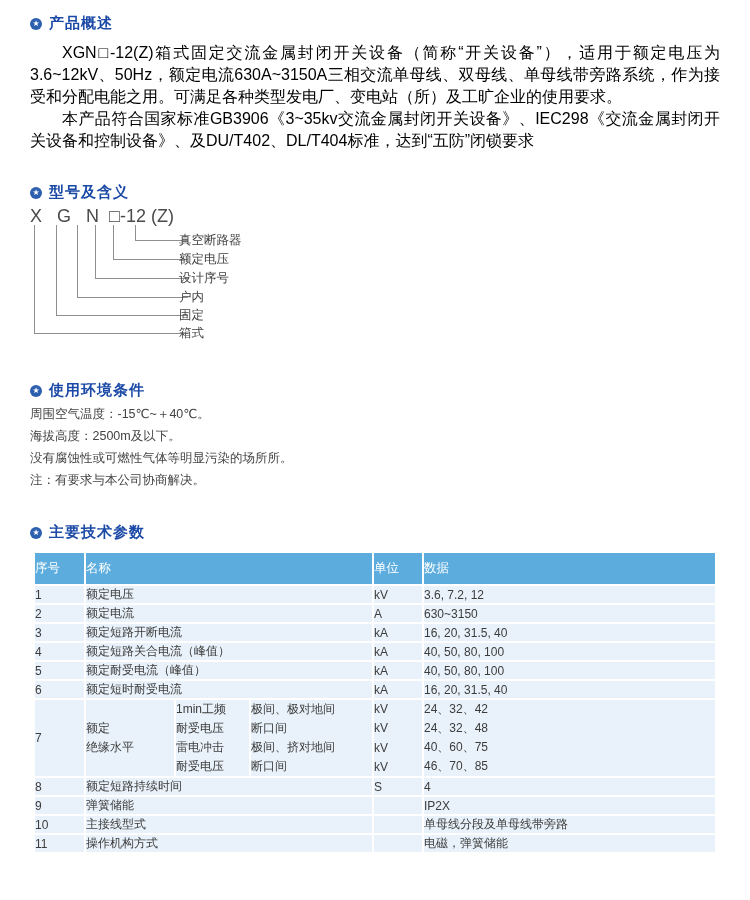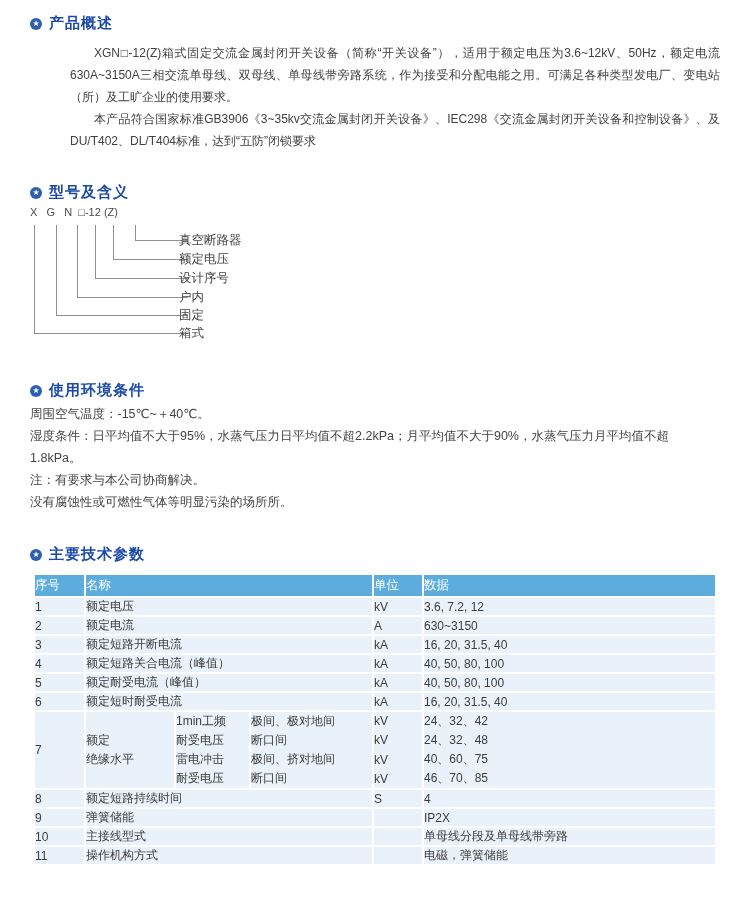--- a/index.html
+++ b/index.html
@@ -22,33 +22,33 @@
     width: 12px; height: 12px; border-radius: 50%;
     background: #2c5fae; color: #fff;
     font-size: 8px; line-height: 12px; text-align: center;
     margin-right: 7px; flex: 0 0 auto; font-weight: normal;
     letter-spacing: 0;
   }
 
   
   .overview-paras { margin-top: 9px; }
   .overview-paras p {
-    font-size: 12px; line-height: 22px; color: #404040;
-    text-indent: 2em; text-align: justify; margin-left: 40px;
+    font-size: 16px; line-height: 22px; color: #000000;
+    text-indent: 2em; text-align: justify;
   }
 
   
   .sec-model { margin-top: 31px; }
   .diagram {
     position: relative; height: 145px; margin-top: 4px;
     font-size: 12.5px; color: #434343;
   }
   .model-code {
     position: absolute; left: 0; top: 0;
-    font-size: 11px; color: #4a4a4a; white-space: pre;
+    font-size: 18px; color: #4a4a4a; white-space: pre;
   }
   .connector {
     position: absolute;
     border-left: 1px solid #8f8f8f;
     border-bottom: 1px solid #8f8f8f;
   }
   .conn-label {
     position: absolute; left: 149px; line-height: 13px;
     white-space: nowrap; color: #434343;
   }
@@ -67,21 +67,21 @@
   }
   table.params th, table.params td {
     height: 19px; padding: 0;
     background: #e9f2fa;
     border-right: 2px solid #fff;
     border-bottom: 2px solid #fff;
     font-weight: normal; text-align: left;
     overflow: hidden; white-space: nowrap;
   }
   table.params th {
-    background: #5cadde; color: #fff; height: 22px; font-size: 12.5px;
+    background: #5cadde; color: #fff; height: 32px; font-size: 12.5px;
   }
   table.params th:last-child, table.params td:last-child { border-right: none; }
   .cell-center { text-align: center; }
   .pad-name { padding-left: 22px; }
   .pad-sub { padding-left: 10px; }
   .pad-cond { padding-left: 7px; }
   .pad-data { padding-left: 27px; }
   tr.r7 td { border-bottom: none; }
   tr.after-r7 td { border-top: 2px solid #fff; }
   td.two-line { line-height: 19px; white-space: normal; margin-left: 12px; }
@@ -126,23 +126,23 @@
     </div>
   </div>
 
   <div class="sec-env">
     <div class="sec-head">
       <span class="star-icon">★</span>
       <span>使用环境条件</span>
     </div>
     <div class="env-lines">
       <div>周围空气温度：-15℃~＋40℃。</div>
-      <div>湿度条件：日平均值不大于95%，水蒸气压力日平均值不超2.2kPa；月平均值不大于90%，水蒸气压力月平均值不超1.8kPa。</div>
+      <div>海拔高度：2500m及以下。</div>
+      <div>没有腐蚀性或可燃性气体等明显污染的场所所。</div>
       <div>注：有要求与本公司协商解决。</div>
-      <div>没有腐蚀性或可燃性气体等明显污染的场所所。</div>
     </div>
   </div>
 
   <div class="sec-params">
     <div class="sec-head">
       <span class="star-icon">★</span>
       <span>主要技术参数</span>
     </div>
 
     <table class="params">

